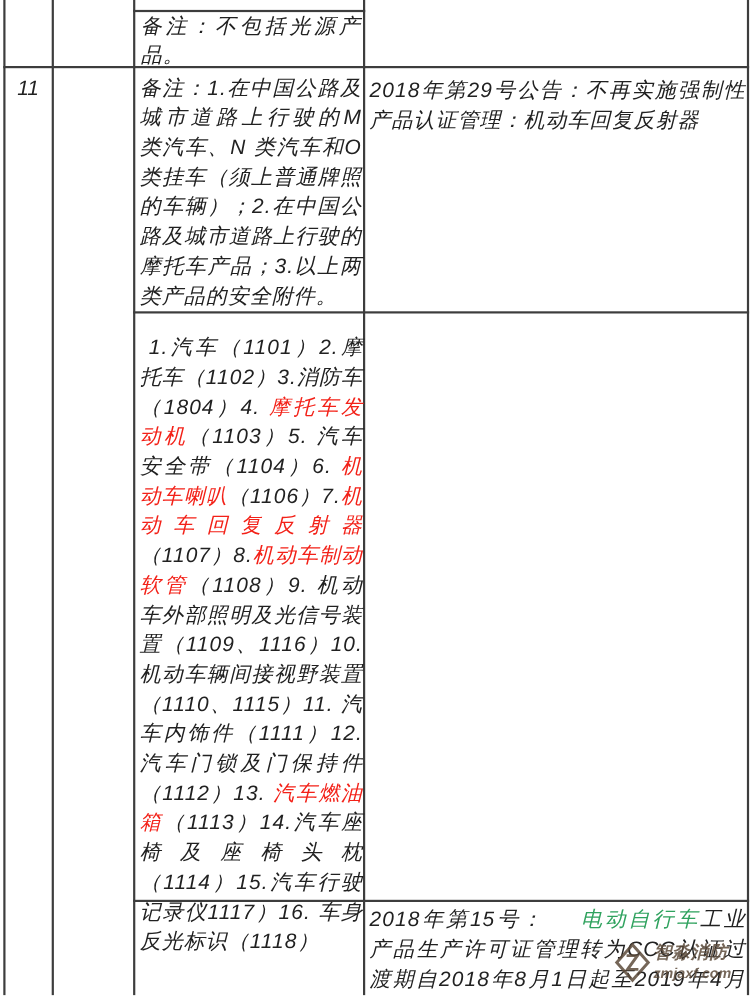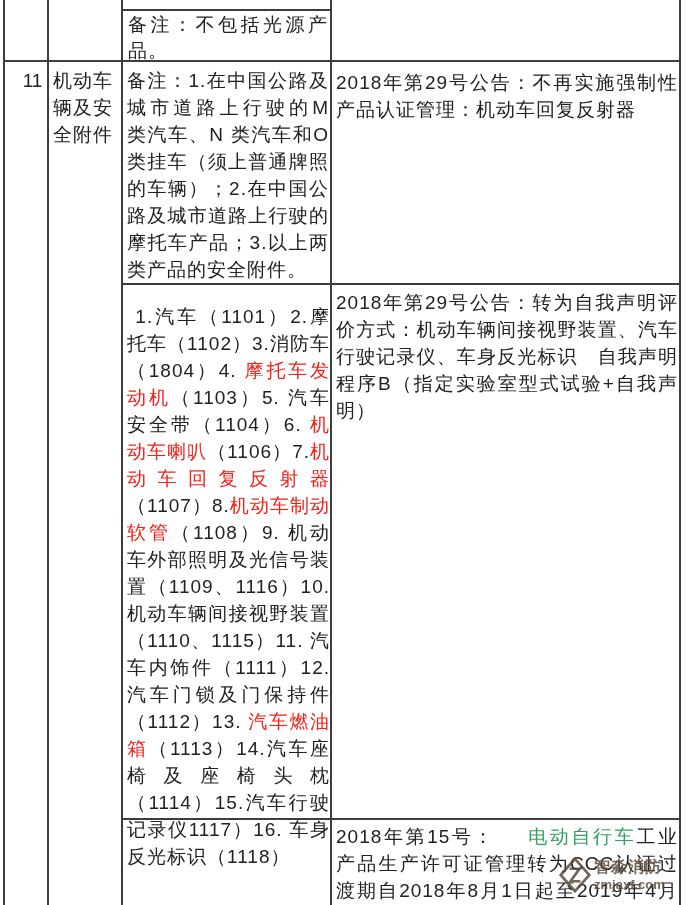--- a/index.html
+++ b/index.html
@@ -1,28 +1,28 @@
 <!DOCTYPE html>
 <html style="--color-text: #212121; --color-border: #3d3d3d; --color-red: #f32118; --color-green: #2fa25e; --color-watermark: #5d4c3c;"><head>
 <meta charset="utf-8">
 <style>
   html,body{margin:0;padding:0;background:#ffffff;}
   #page{position:relative;width:686px;height:905px;overflow:hidden;background:#fff;
-        font-family:"Liberation Sans","DejaVu Sans",sans-serif;color:var(--color-text,#212121);}
+        font-family:"Liberation Sans","DejaVu Sans",sans-serif;color:var(--color-text,#212121);font-style:italic;}
   .vline{position:absolute;width:2px;background:var(--color-border,#3d3d3d);top:0;height:905px;}
   .hline{position:absolute;height:2px;background:var(--color-border,#3d3d3d);}
   #v1{left:3px;} #v2{left:47px;} #v3{left:121px;} #v4{left:330px;} #v5{left:679px;}
   #h1{top:9px;left:121px;width:211px;}
   #h2{top:60px;left:3px;width:678px;}
   #h3{top:283px;left:121px;width:560px;}
   #h4{top:818px;left:121px;width:560px;}
   .cell{position:absolute;font-size:19px;line-height:27px;letter-spacing:1px;
         text-align:justify;white-space:pre-wrap;}
   #prev-note{left:128px;top:12px;width:200px;line-height:26px;}
-  #idx{left:4px;top:67px;width:57px;text-align:center;letter-spacing:0;}
+  #idx{left:4px;top:67px;width:43px;text-align:center;letter-spacing:0;}
   #category{left:53px;top:67px;width:66px;text-align:left;}
   #scope{left:127px;top:67px;width:202px;}
   #ann-removal{left:336px;top:69px;width:342px;}
   #products{left:127px;top:303px;width:203px;}
   #ann-self{left:336px;top:289px;width:342px;}
   #ann-15{left:336px;top:823px;width:342px;}
   .c-red{color:var(--color-red,#f32118);}
   .c-green{color:var(--color-green,#2fa25e);margin-left:33px;}
   #watermark{position:absolute;left:558px;top:856px;width:128px;display:flex;align-items:center;
              opacity:.85;color:var(--color-watermark,#5d4c3c);pointer-events:none;}
@@ -43,29 +43,27 @@
   <div class="vline" id="v5"></div>
   <div class="hline" id="h1"></div>
   <div class="hline" id="h2"></div>
   <div class="hline" id="h3"></div>
   <div class="hline" id="h4"></div>
 
   <div class="cell" id="prev-note">备注：不包括光源产品。</div>
 
   <div class="cell" id="idx">11</div>
 
-  <div class="cell" id="category">机动车辆及安全附件</div>
 
   <div class="cell" id="scope">备注：1.在中国公路及城市道路上行驶的M 类汽车、N 类汽车和O 类挂车（须上普通牌照的车辆）；2.在中国公路及城市道路上行驶的摩托车产品；3.以上两类产品的安全附件。</div>
 
   <div class="cell" id="ann-removal">2018年第29号公告：不再实施强制性产品认证管理：机动车回复反射器</div>
 
   <div class="cell" id="products"><span> 1.汽车（1101）2.摩托车（1102）3.消防车（1804）4. </span><span class="c-red">摩托车发动机</span><span>（1103）5. 汽车安全带（1104）6. </span><span class="c-red">机动车喇叭</span><span>（1106）7.</span><span class="c-red">机动车回复反射器</span><span>（1107）8.</span><span class="c-red">机动车制动软管</span><span>（1108）9. 机动车外部照明及光信号装置（1109、1116）10. 机动车辆间接视野装置（1110、1115）11. 汽车内饰件（1111）12.汽车门锁及门保持件（1112）13. </span><span class="c-red">汽车燃油箱</span><span>（1113）14.汽车座椅及座椅头枕（1114）15.汽车行驶记录仪1117）16. 车身反光标识（1118）</span></div>
 
-  <div class="cell" id="ann-self">2018年第29号公告：转为自我声明评价方式：机动车辆间接视野装置、汽车行驶记录仪、车身反光标识　自我声明程序B（指定实验室型式试验+自我声明）</div>
 
   <div class="cell" id="ann-15"><span>2018年第15号：</span><span class="c-green">电动自行车</span><span>工业产品生产许可证管理转为CCC认证过渡期自2018年8月1日起至2019年4月14日止，过渡期内</span></div>
 
   <div id="watermark">
     <svg id="wm-icon" viewBox="0 0 38 42" xmlns="http://www.w3.org/2000/svg">
       <path d="M19 3 L35 21 L19 39 L3 21 Z" fill="none" stroke="currentColor" stroke-width="3"></path>
       <path d="M13 14 L24 14 L14 28 L25 28" fill="none" stroke="currentColor" stroke-width="3"></path>
     </svg>
     <div id="wm-texts">
       <div class="wm-name">智淼消防</div>

